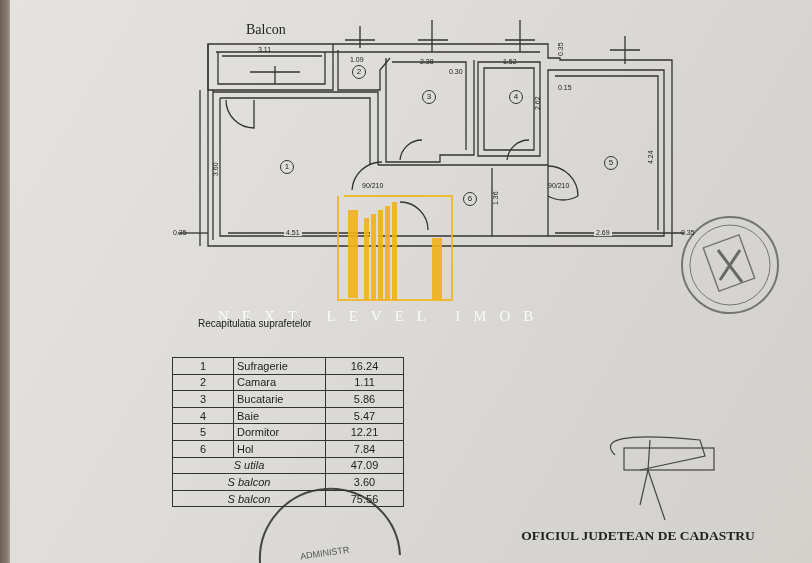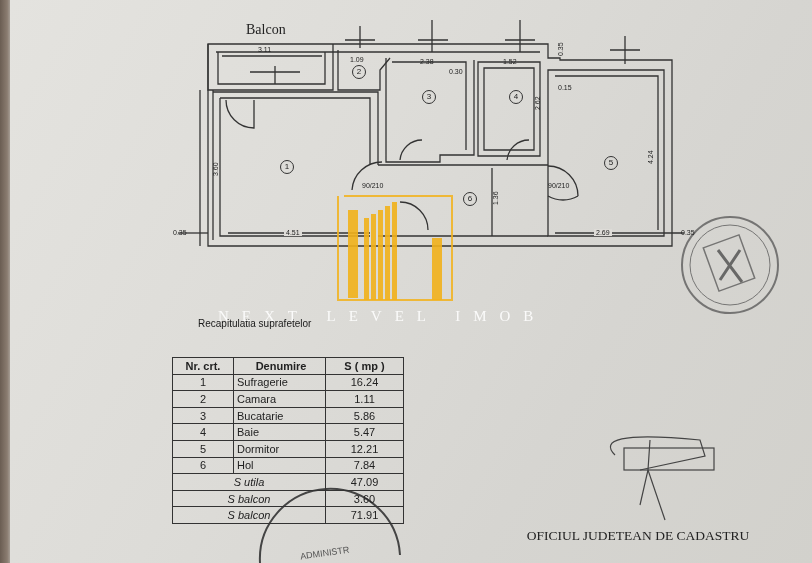--- a/index.html
+++ b/index.html
@@ -13,21 +13,21 @@
   .room-num{position:absolute;width:12px;height:12px;border:1px solid #333;border-radius:50%;font-size:8px;line-height:12px;text-align:center;color:#222;}
   .watermark{position:absolute;left:218px;top:308px;font-family:"Liberation Serif",serif;font-size:15px;letter-spacing:13px;color:rgba(255,255,255,0.88);white-space:nowrap;text-align:center;}
   .recap-title{position:absolute;left:198px;top:318px;font-size:10px;font-weight:normal;color:#1a1a1a;}
   table.area{position:absolute;left:172px;top:357px;border-collapse:collapse;font-size:11px;color:#222;}
   table.area td,table.area th{border:1.4px solid #333;padding:0;height:15.6px;line-height:14px;}
   table.area th{font-weight:bold;font-size:11px;}
   .c1{width:60px;text-align:center;}
   .c2{width:88px;text-align:left;padding-left:3px !important;}
   .c3{width:77px;text-align:center;}
   .sum{text-align:center;font-style:italic;}
-  .office{position:absolute;left:498px;top:528px;font-family:"Liberation Serif",serif;font-weight:normal;font-size:13.5px;color:#222;text-align:center;line-height:16px;width:280px;}
+  .office{position:absolute;left:498px;top:528px;font-family:"Liberation Serif",serif;font-weight:bold;font-size:13.5px;color:#222;text-align:center;line-height:16px;width:280px;}
   .stamp-txt{position:absolute;font-size:7px;color:#555;}
 </style>
 </head>
 <body>
 
 <div class="edge"></div>
 <div class="paper"></div>
 
 <svg class="plan" width="812" height="563">
   <g stroke="#333" stroke-width="1.3" fill="none">
@@ -132,25 +132,20 @@
 <div class="room-num" style="left:422px;top:90px;">3</div>
 <div class="room-num" style="left:509px;top:90px;">4</div>
 <div class="room-num" style="left:604px;top:156px;">5</div>
 <div class="room-num" style="left:463px;top:192px;">6</div>
 
 <div class="recap-title">Recapitulatia suprafetelor</div>
 <div class="watermark">NEXT LEVEL IMOB</div>
 
 <table class="area">
   <tbody>
-      <tr>
-    <th class="c1">Nr. crt.</th>
-    <th class="c2" style="text-align:center;padding-left:0">Denumire</th>
-    <th class="c3">S ( mp )</th>
-  </tr>
   <tr>
     <td class="c1">1</td>
     <td class="c2">Sufragerie</td>
     <td class="c3">16.24</td>
   </tr>
   <tr>
     <td class="c1">2</td>
     <td class="c2">Camara</td>
     <td class="c3">1.11</td>
   </tr>
@@ -177,21 +172,21 @@
   <tr>
     <td colspan="2" class="sum">S utila</td>
     <td class="c3">47.09</td>
   </tr>
   <tr>
     <td colspan="2" class="sum">S balcon</td>
     <td class="c3">3.60</td>
   </tr>
   <tr>
     <td colspan="2" class="sum">S balcon</td>
-    <td class="c3">71.91</td>
+    <td class="c3">75.56</td>
   </tr>
 </tbody>
   </table>
 
 <div class="stamp-txt" style="left:300px;top:548px;font-size:9px;transform:rotate(-8deg);">ADMINISTR</div>
 
 <div class="office">
   <div>OFICIUL JUDETEAN DE CADASTRU</div>
 </div>
 

